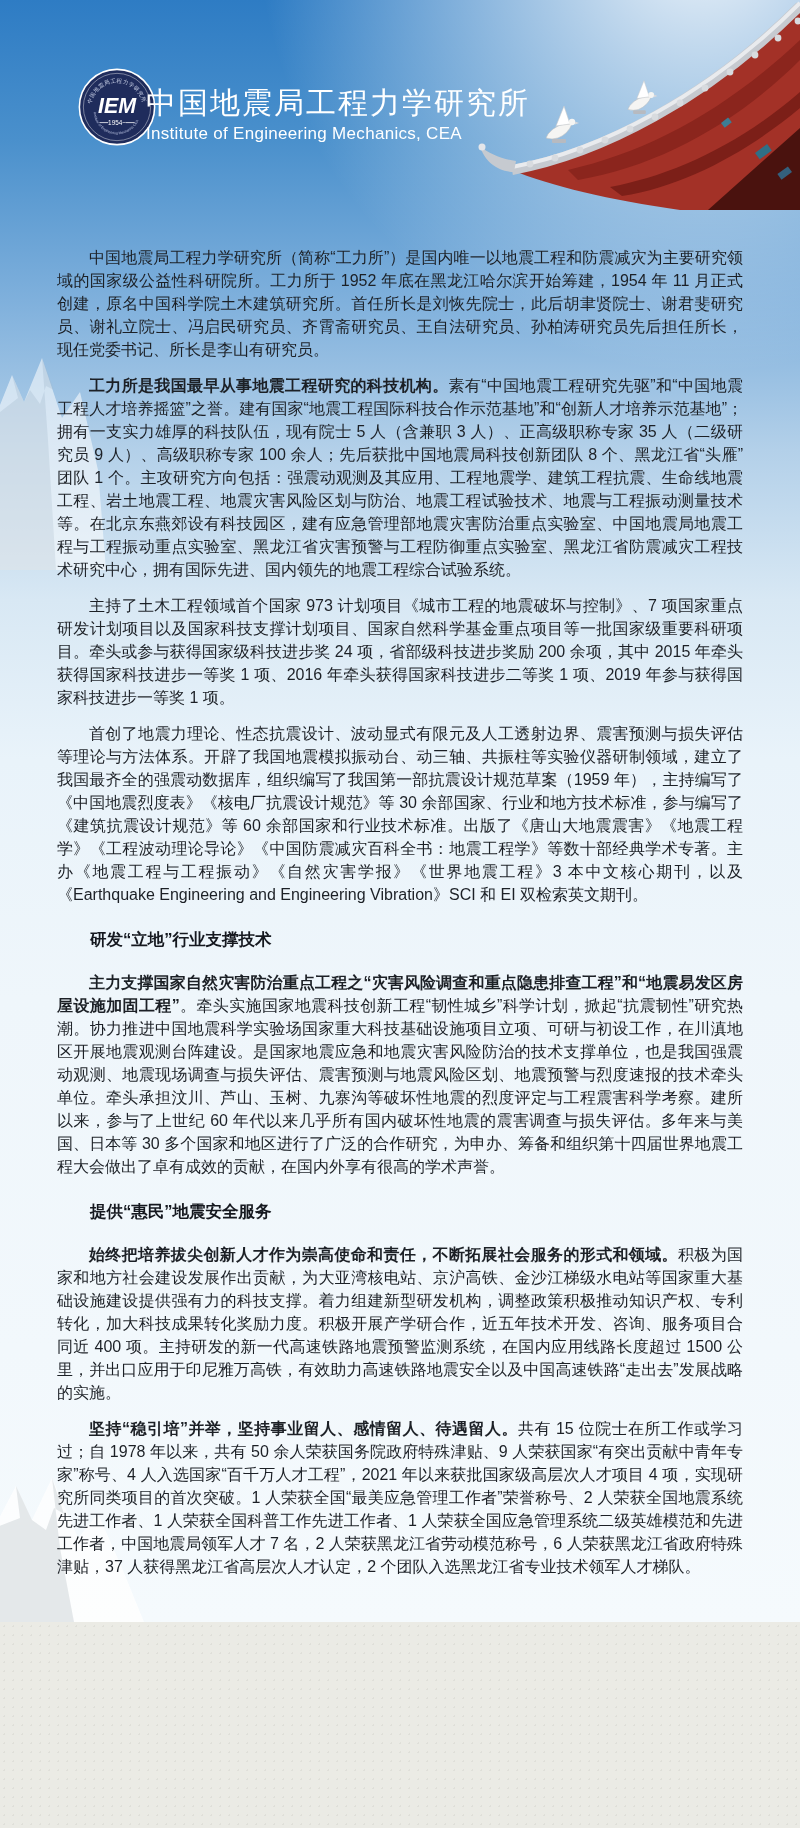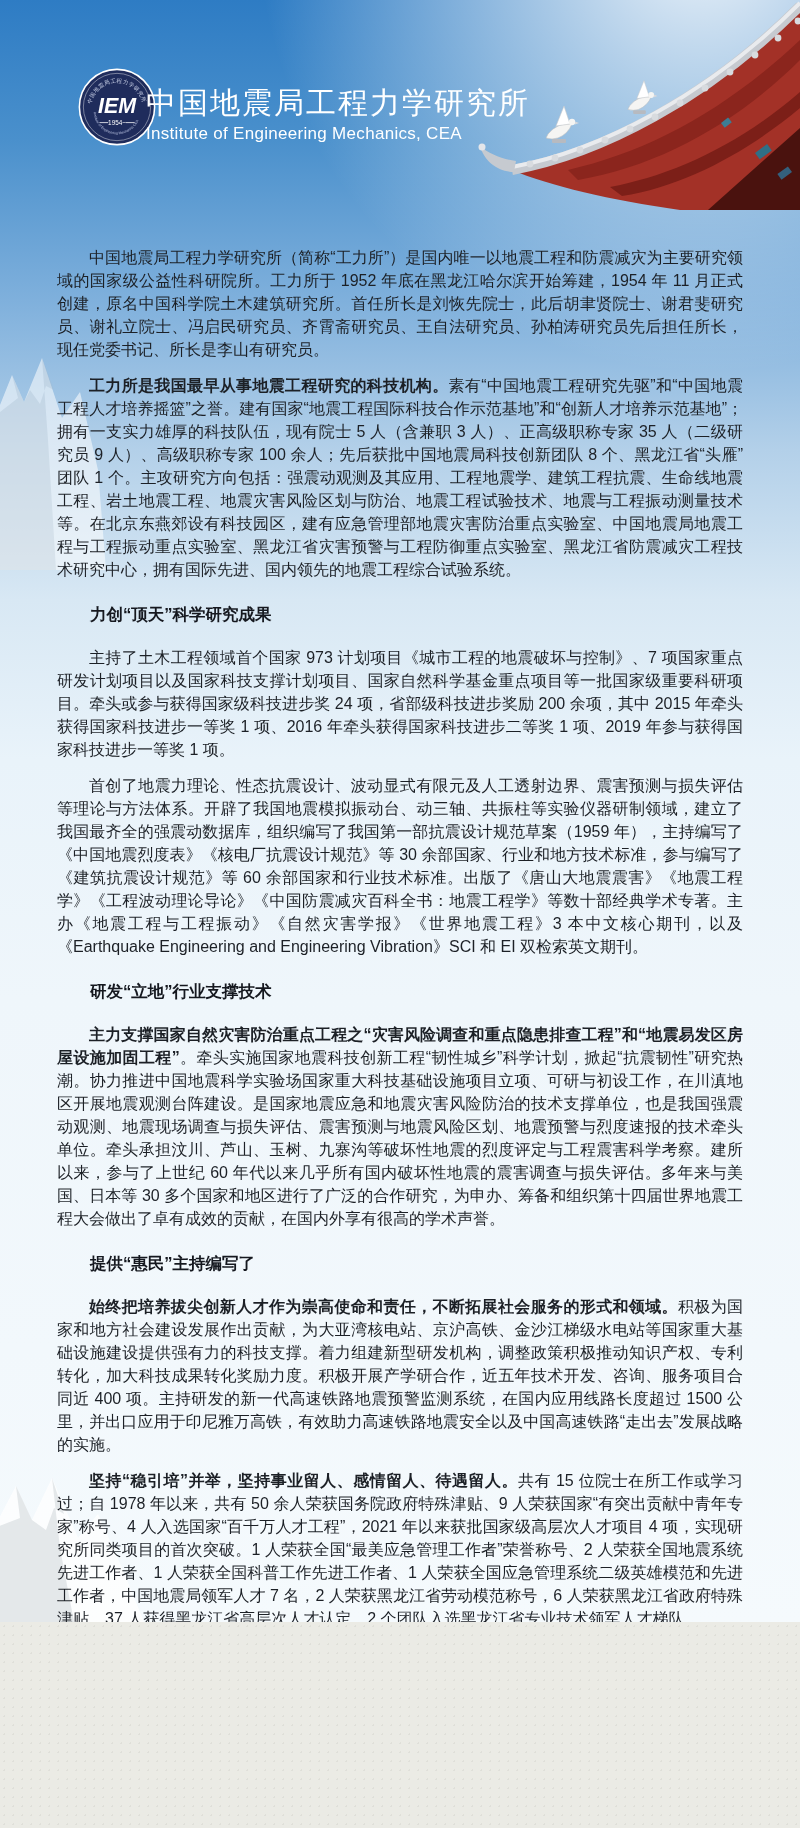--- a/index.html
+++ b/index.html
@@ -117,28 +117,27 @@
       <div class="t2">Institute of Engineering Mechanics, CEA</div>
     </div>
   </div>
 
   <main class="content">
 
     <p><span class="lead"></span><span>中国地震局工程力学研究所（简称“工力所”）是国内唯一以地震工程和防震减灾为主要研究领域的国家级公益性科研院所。工力所于 1952 年底在黑龙江哈尔滨开始筹建，1954 年 11 月正式创建，原名中国科学院土木建筑研究所。首任所长是刘恢先院士，此后胡聿贤院士、谢君斐研究员、谢礼立院士、冯启民研究员、齐霄斋研究员、王自法研究员、孙柏涛研究员先后担任所长，现任党委书记、所长是李山有研究员。</span></p>
 
     <p><span class="lead">工力所是我国最早从事地震工程研究的科技机构。</span><span>素有“中国地震工程研究先驱”和“中国地震工程人才培养摇篮”之誉。建有国家“地震工程国际科技合作示范基地”和“创新人才培养示范基地”；拥有一支实力雄厚的科技队伍，现有院士 5 人（含兼职 3 人）、正高级职称专家 35 人（二级研究员 9 人）、高级职称专家 100 余人；先后获批中国地震局科技创新团队 8 个、黑龙江省“头雁”团队 1 个。主攻研究方向包括：强震动观测及其应用、工程地震学、建筑工程抗震、生命线地震工程、岩土地震工程、地震灾害风险区划与防治、地震工程试验技术、地震与工程振动测量技术等。在北京东燕郊设有科技园区，建有应急管理部地震灾害防治重点实验室、中国地震局地震工程与工程振动重点实验室、黑龙江省灾害预警与工程防御重点实验室、黑龙江省防震减灾工程技术研究中心，拥有国际先进、国内领先的地震工程综合试验系统。</span></p>
 
-    <h2>力创“顶天”科学研究成果</h2>
     <p><span class="lead"></span><span>主持了土木工程领域首个国家 973 计划项目《城市工程的地震破坏与控制》、7 项国家重点研发计划项目以及国家科技支撑计划项目、国家自然科学基金重点项目等一批国家级重要科研项目。牵头或参与获得国家级科技进步奖 24 项，省部级科技进步奖励 200 余项，其中 2015 年牵头获得国家科技进步一等奖 1 项、2016 年牵头获得国家科技进步二等奖 1 项、2019 年参与获得国家科技进步一等奖 1 项。</span></p>
     <p><span class="lead"></span><span>首创了地震力理论、性态抗震设计、波动显式有限元及人工透射边界、震害预测与损失评估等理论与方法体系。开辟了我国地震模拟振动台、动三轴、共振柱等实验仪器研制领域，建立了我国最齐全的强震动数据库，组织编写了我国第一部抗震设计规范草案（1959 年），主持编写了《中国地震烈度表》《核电厂抗震设计规范》等 30 余部国家、行业和地方技术标准，参与编写了《建筑抗震设计规范》等 60 余部国家和行业技术标准。出版了《唐山大地震震害》《地震工程学》《工程波动理论导论》《中国防震减灾百科全书：地震工程学》等数十部经典学术专著。主办《地震工程与工程振动》《自然灾害学报》《世界地震工程》3 本中文核心期刊，以及《Earthquake Engineering and Engineering Vibration》SCI 和 EI 双检索英文期刊。</span></p>
 
     <h2>研发“立地”行业支撑技术</h2>
     <p><span class="lead">主力支撑国家自然灾害防治重点工程之“灾害风险调查和重点隐患排查工程”和“地震易发区房屋设施加固工程”</span><span>。牵头实施国家地震科技创新工程“韧性城乡”科学计划，掀起“抗震韧性”研究热潮。协力推进中国地震科学实验场国家重大科技基础设施项目立项、可研与初设工作，在川滇地区开展地震观测台阵建设。是国家地震应急和地震灾害风险防治的技术支撑单位，也是我国强震动观测、地震现场调查与损失评估、震害预测与地震风险区划、地震预警与烈度速报的技术牵头单位。牵头承担汶川、芦山、玉树、九寨沟等破坏性地震的烈度评定与工程震害科学考察。建所以来，参与了上世纪 60 年代以来几乎所有国内破坏性地震的震害调查与损失评估。多年来与美国、日本等 30 多个国家和地区进行了广泛的合作研究，为申办、筹备和组织第十四届世界地震工程大会做出了卓有成效的贡献，在国内外享有很高的学术声誉。</span></p>
 
-    <h2>提供“惠民”主持编写了</h2>
+    <h2>提供“惠民”地震安全服务</h2>
     <p><span class="lead">始终把培养拔尖创新人才作为崇高使命和责任，不断拓展社会服务的形式和领域。</span><span>积极为国家和地方社会建设发展作出贡献，为大亚湾核电站、京沪高铁、金沙江梯级水电站等国家重大基础设施建设提供强有力的科技支撑。着力组建新型研发机构，调整政策积极推动知识产权、专利转化，加大科技成果转化奖励力度。积极开展产学研合作，近五年技术开发、咨询、服务项目合同近 400 项。主持研发的新一代高速铁路地震预警监测系统，在国内应用线路长度超过 1500 公里，并出口应用于印尼雅万高铁，有效助力高速铁路地震安全以及中国高速铁路“走出去”发展战略的实施。</span></p>
 
     <p><span class="lead">坚持“稳引培”并举，坚持事业留人、感情留人、待遇留人。</span><span>共有 15 位院士在所工作或学习过；自 1978 年以来，共有 50 余人荣获国务院政府特殊津贴、9 人荣获国家“有突出贡献中青年专家”称号、4 人入选国家“百千万人才工程”，2021 年以来获批国家级高层次人才项目 4 项，实现研究所同类项目的首次突破。1 人荣获全国“最美应急管理工作者”荣誉称号、2 人荣获全国地震系统先进工作者、1 人荣获全国科普工作先进工作者、1 人荣获全国应急管理系统二级英雄模范和先进工作者，中国地震局领军人才 7 名，2 人荣获黑龙江省劳动模范称号，6 人荣获黑龙江省政府特殊津贴，37 人获得黑龙江省高层次人才认定，2 个团队入选黑龙江省专业技术领军人才梯队。</span></p>
 
   </main>
 
   <div class="footer"></div>
 
 </div>
 

